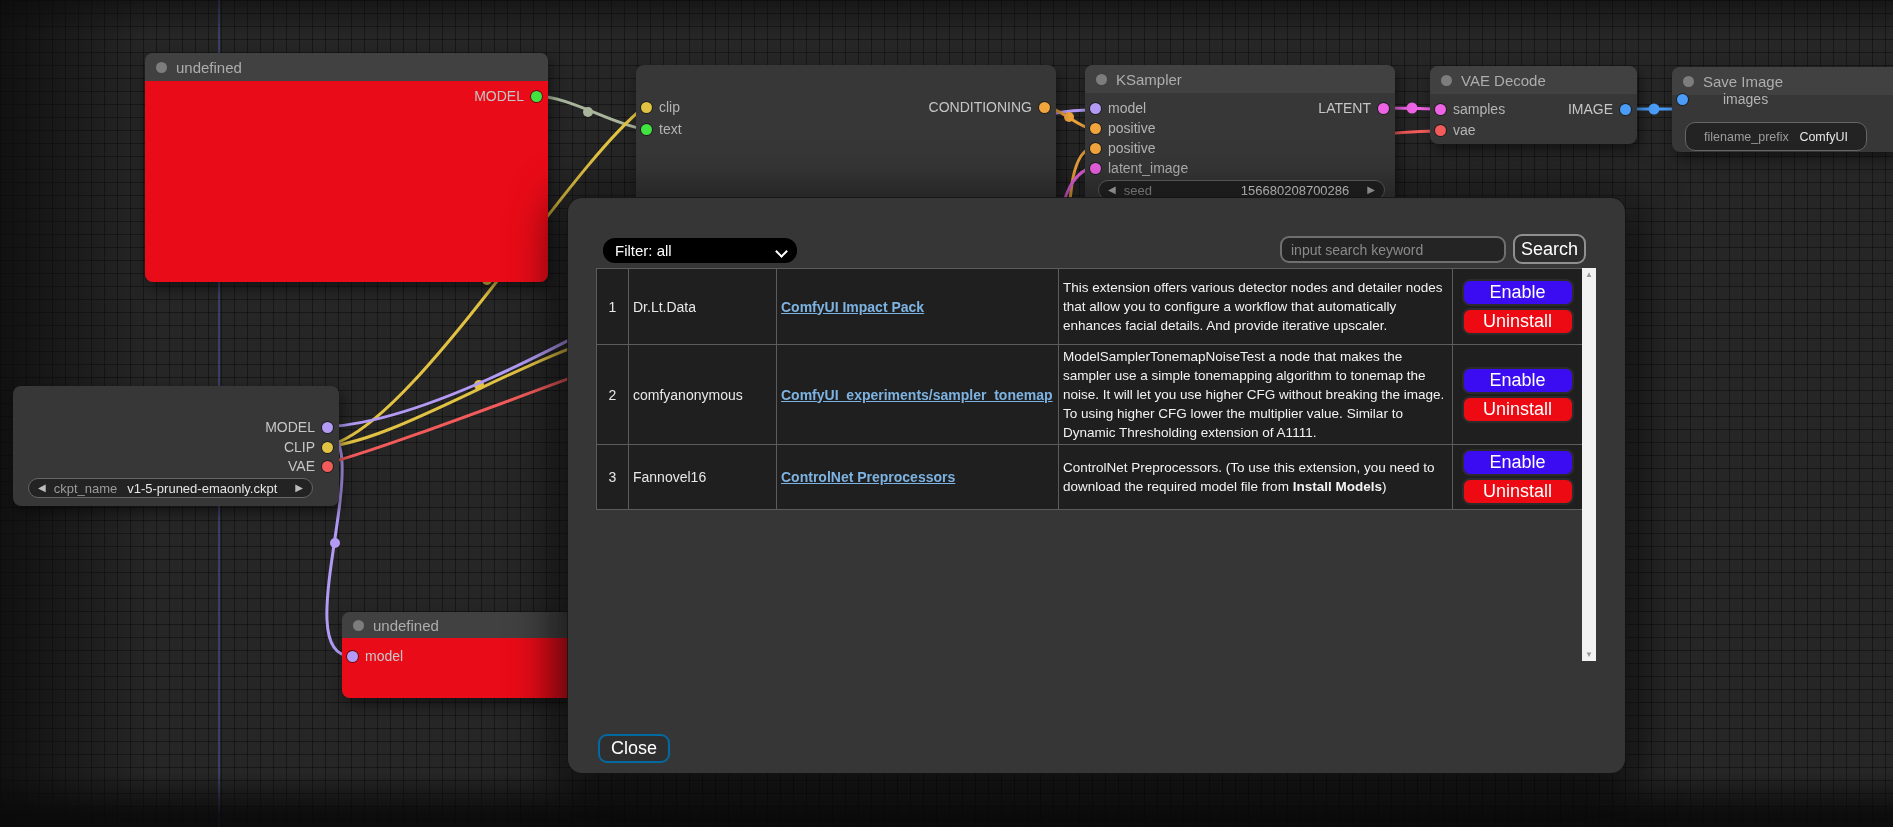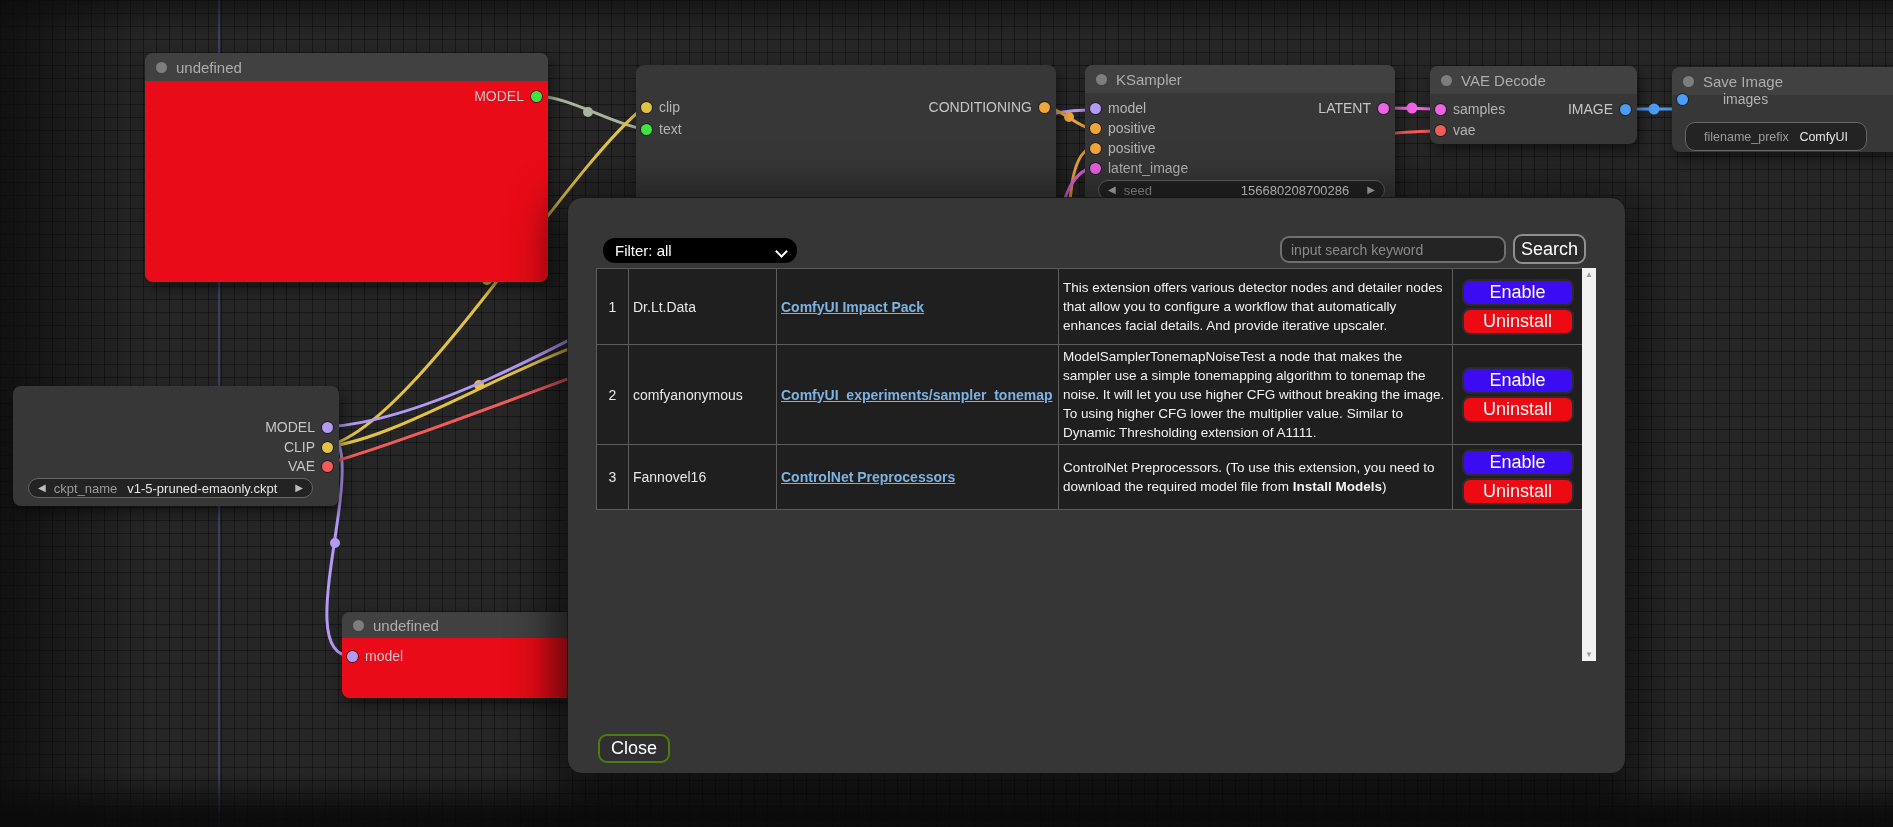--- a/index.html
+++ b/index.html
@@ -79,21 +79,21 @@
   .ext-table a{color:var(--link);font-weight:bold;text-decoration:underline;}
   .btn-enable,.btn-uninstall{display:block;width:112px;margin:2px auto;border-radius:8px;
     border:2px solid #2b2b2b;color:#fff;font-size:18px;padding:1px 0;
     font-family:"Liberation Sans",sans-serif;}
   .btn-enable{background:var(--enable-button);}
   .btn-uninstall{background:var(--uninstall-button);}
   .scrollbar{position:absolute;left:1014px;top:70px;width:14px;height:393px;
     background:#f2f2f2;display:flex;flex-direction:column;justify-content:space-between;
     align-items:center;font-size:8px;color:#9a9a9a;padding:2px 0;}
   .close-btn{position:absolute;left:30px;top:536px;height:29px;padding:0 11px;
-    background:#2f2f2f;border:2px solid #4d7c0f;border-radius:9px;color:#fff;
+    background:#2f2f2f;border:2px solid #0369a1;border-radius:9px;color:#fff;
     font-size:18px;font-family:"Liberation Sans",sans-serif;}
 </style>
 </head>
 <body>
 
 <div class="canvas"></div>
 <div class="axis-line"></div>
 <div class="vignette"></div>
 
 <svg class="wires" width="1893" height="827">

